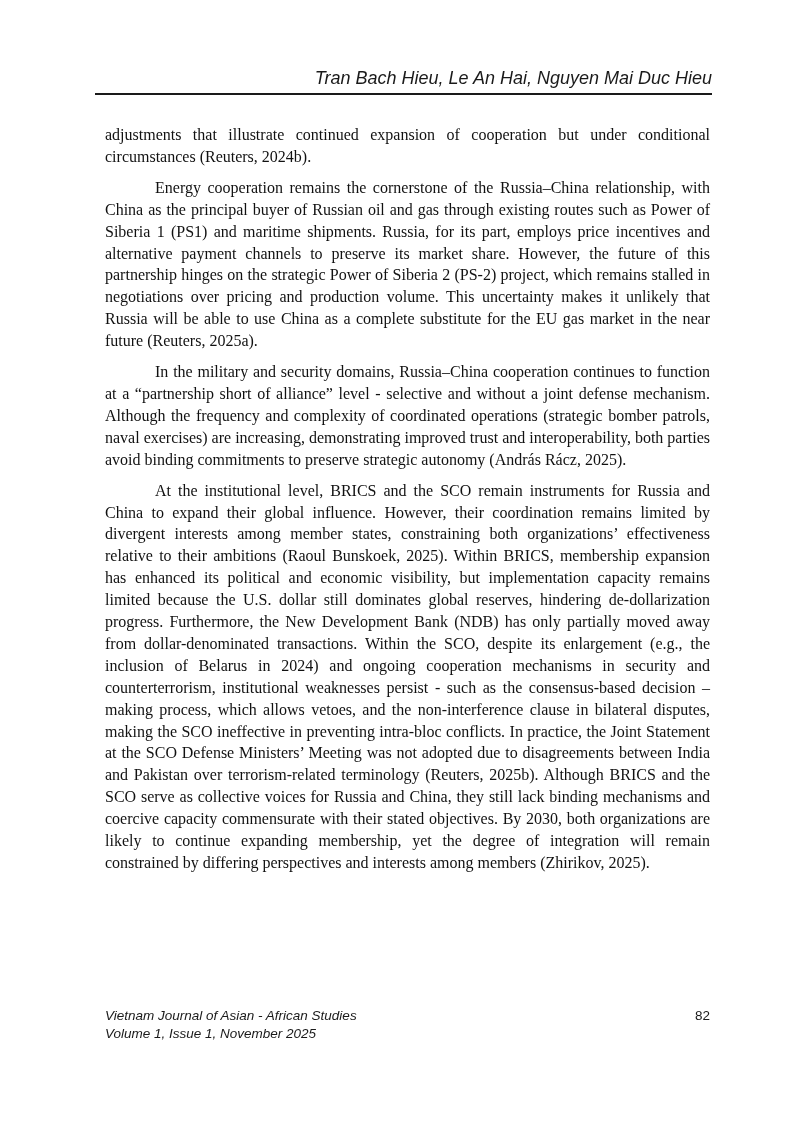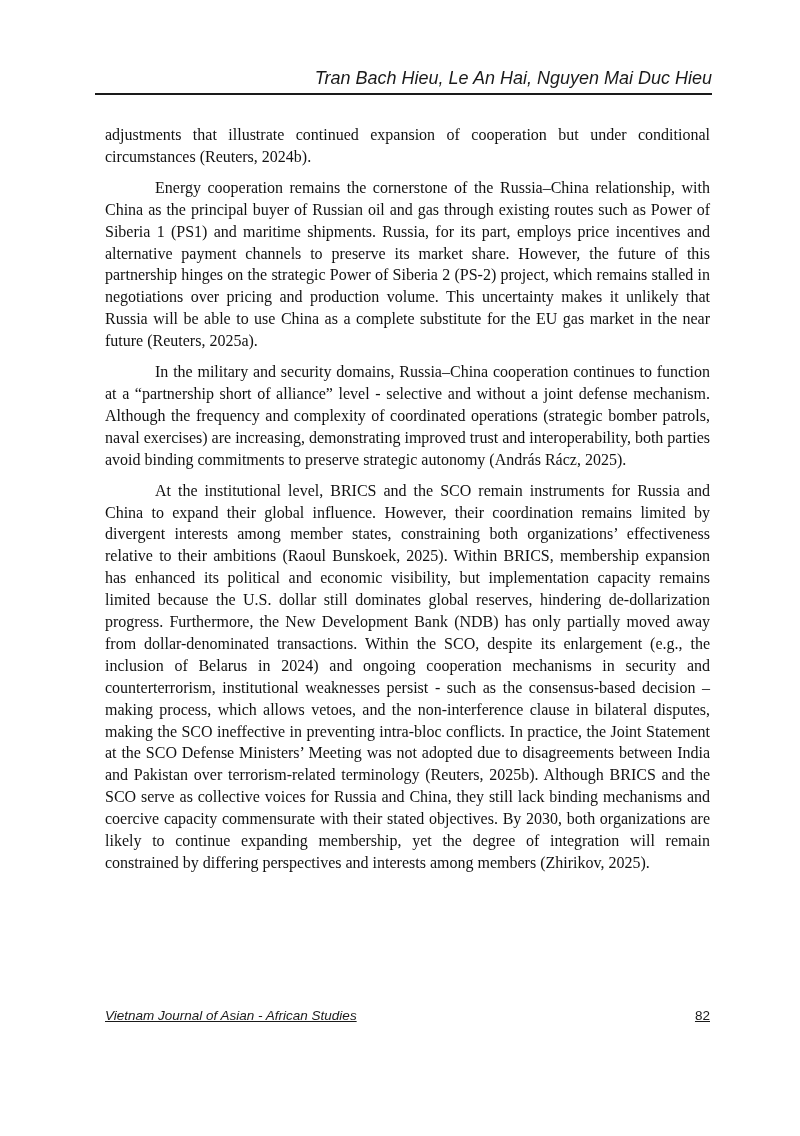--- a/index.html
+++ b/index.html
@@ -53,21 +53,20 @@
     left: 105px;
     right: 90px;
     top: 1007px;
     display: flex;
     justify-content: space-between;
     align-items: flex-start;
     font-family: "Liberation Sans", sans-serif;
     font-size: 13.5px;
     line-height: 17.5px;
     color: #1a1a1a;
-    text-decoration: underline;
   }
   .footer-left { font-style: italic; }
   .footer-page-number { font-style: normal; }
 </style>
 </head>
 <body>
 
 <div class="page">
 
   <div class="running-header">
@@ -77,17 +76,18 @@
   <div class="content">
     <p>adjustments that illustrate continued expansion of cooperation but under conditional circumstances (Reuters, 2024b).</p>
     <p class="indent">Energy cooperation remains the cornerstone of the Russia–China relationship, with China as the principal buyer of Russian oil and gas through existing routes such as Power of Siberia 1 (PS1) and maritime shipments. Russia, for its part, employs price incentives and alternative payment channels to preserve its market share. However, the future of this partnership hinges on the strategic Power of Siberia 2 (PS-2) project, which remains stalled in negotiations over pricing and production volume. This uncertainty makes it unlikely that Russia will be able to use China as a complete substitute for the EU gas market in the near future (Reuters, 2025a).</p>
     <p class="indent">In the military and security domains, Russia–China cooperation continues to function at a “partnership short of alliance” level - selective and without a joint defense mechanism. Although the frequency and complexity of coordinated operations (strategic bomber patrols, naval exercises) are increasing, demonstrating improved trust and interoperability, both parties avoid binding commitments to preserve strategic autonomy (András Rácz, 2025).</p>
     <p class="indent">At the institutional level, BRICS and the SCO remain instruments for Russia and China to expand their global influence. However, their coordination remains limited by divergent interests among member states, constraining both organizations’ effectiveness relative to their ambitions (Raoul Bunskoek, 2025). Within BRICS, membership expansion has enhanced its political and economic visibility, but implementation capacity remains limited because the U.S. dollar still dominates global reserves, hindering de-dollarization progress. Furthermore, the New Development Bank (NDB) has only partially moved away from dollar-denominated transactions. Within the SCO, despite its enlargement (e.g., the inclusion of Belarus in 2024) and ongoing cooperation mechanisms in security and counterterrorism, institutional weaknesses persist - such as the consensus-based decision – making process, which allows vetoes, and the non-interference clause in bilateral disputes, making the SCO ineffective in preventing intra-bloc conflicts. In practice, the Joint Statement at the SCO Defense Ministers’ Meeting was not adopted due to disagreements between India and Pakistan over terrorism-related terminology (Reuters, 2025b). Although BRICS and the SCO serve as collective voices for Russia and China, they still lack binding mechanisms and coercive capacity commensurate with their stated objectives. By 2030, both organizations are likely to continue expanding membership, yet the degree of integration will remain constrained by differing perspectives and interests among members (Zhirikov, 2025).</p>
   </div>
 
   <div class="page-footer">
     <div class="footer-left">
       <div>Vietnam Journal of Asian - African Studies</div>
+      <div>Volume 1, Issue 1, November 2025</div>
     </div>
     <div class="footer-page-number">82</div>
   </div>
 
 </div>
 
 </body></html>

